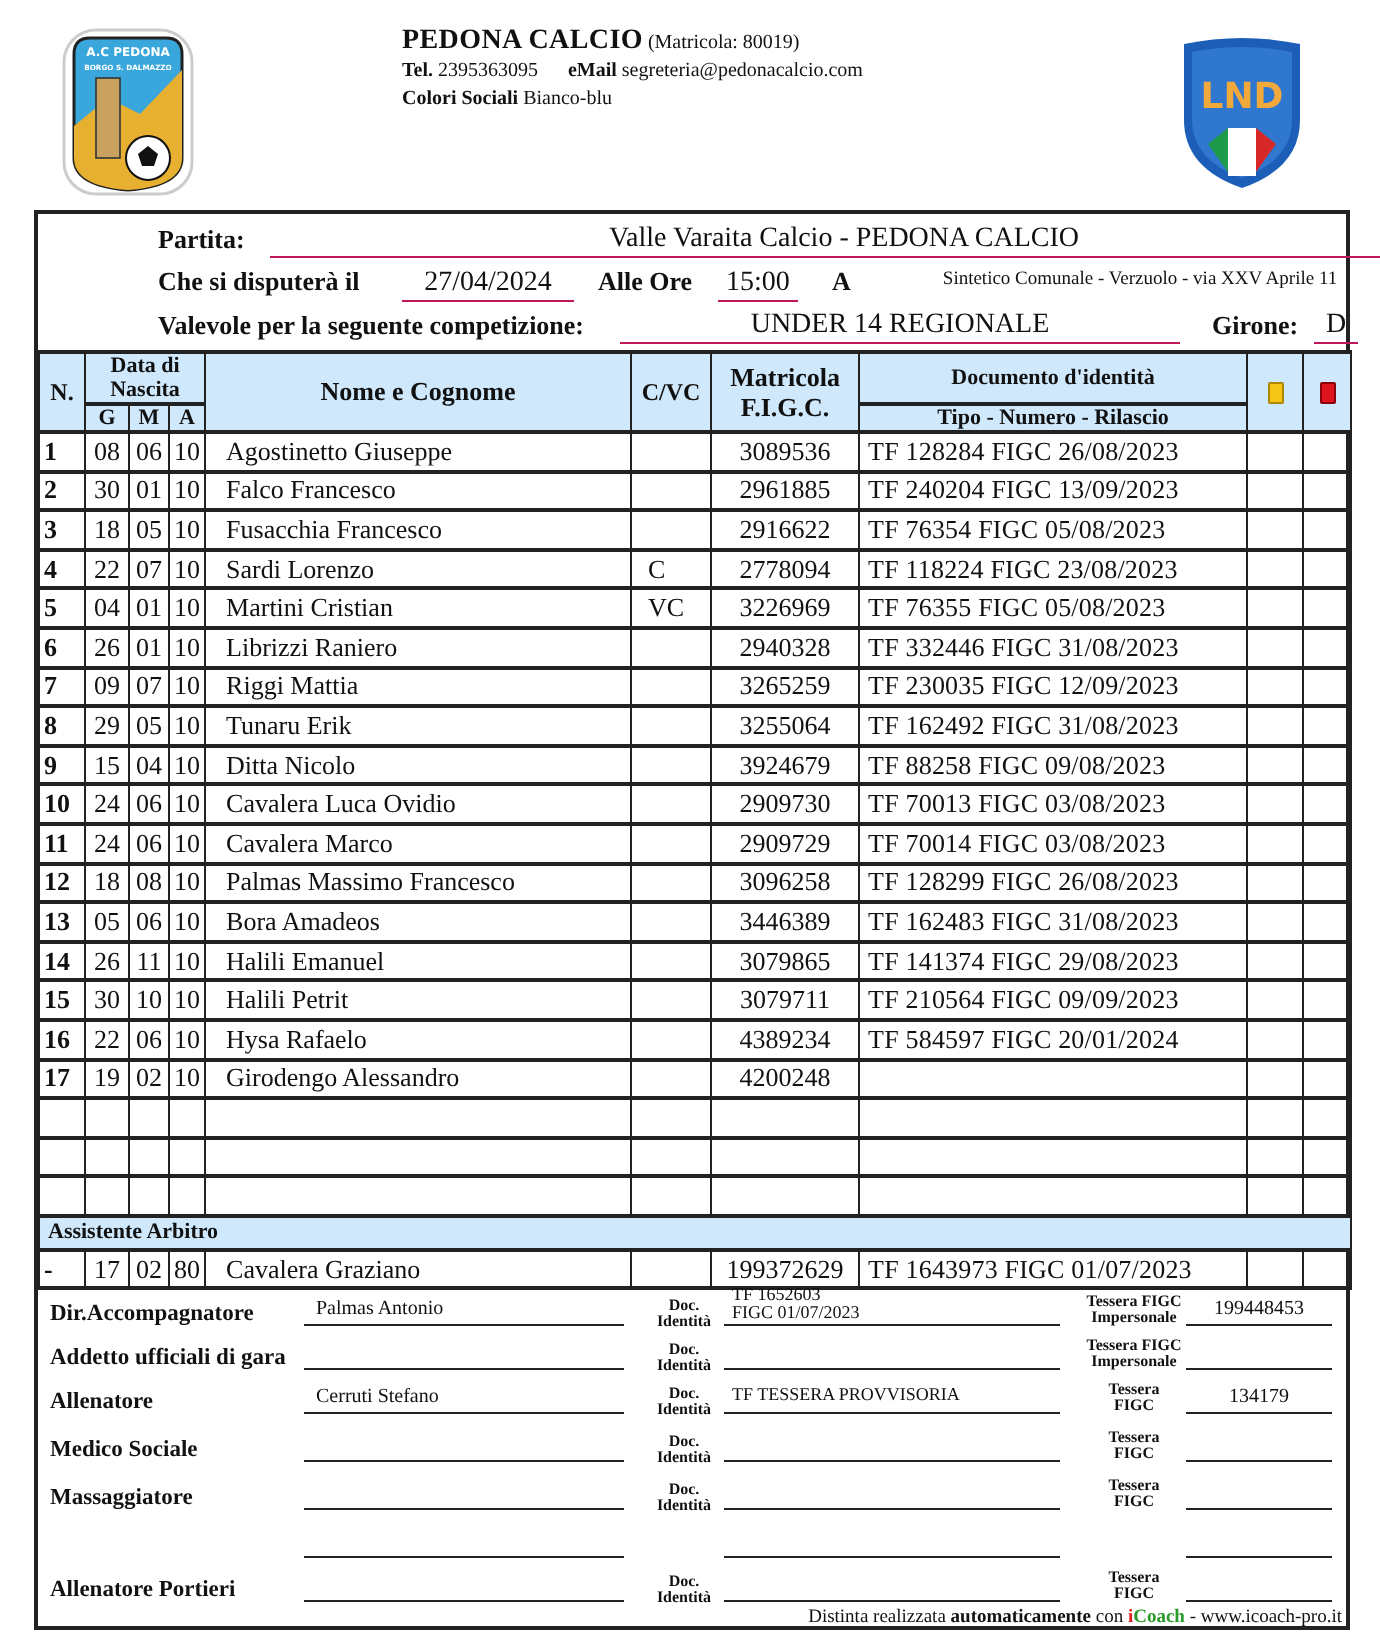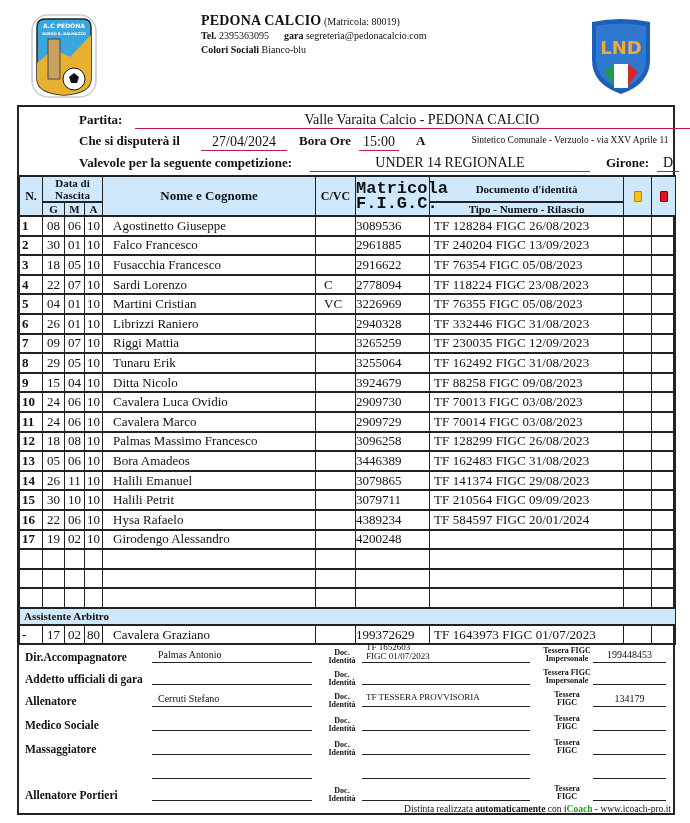--- a/index.html
+++ b/index.html
@@ -19,21 +19,21 @@
   .val { position: absolute; font-size: 14px; text-align: center; border-bottom: 1px solid #be185d; height: 17px; line-height: 16px; }
 
   table.roster { position: absolute; left: 0; top: 68px; border-collapse: collapse; table-layout: fixed; width: 656px; }
   table.roster td, table.roster th { border: 1px solid #222; border-width: 2px 1px; padding: 0; height: 19.6px; font-size: 13px; vertical-align: middle; }
   table.roster th { background: #cfe8fb; font-weight: bold; text-align: center; font-size: 12px; }
   table.roster thead tr.h1 th { height: 19px; }
   table.roster thead tr.h2 th { height: 14px; font-size: 11px; }
   td.n { font-weight: bold; padding-left: 2px !important; text-align: left; }
   td.c { text-align: center; }
   td.name { padding-left: 10px !important; font-size: 11px; }
-  td.mat { text-align: left; font-size: 13px; }
+  td.mat { text-align: center; font-size: 13px; }
   td.doc { font-size: 8px; padding-left: 4px !important; letter-spacing: 0.1px; }
   td.cvc { padding-left: 8px !important; font-size: 12px; }
   .ycard { display: inline-block; width: 8px; height: 11px; background: #f5c518; border: 1px solid #b08800; border-radius: 1px; vertical-align: middle; }
   .rcard { display: inline-block; width: 8px; height: 11px; background: #e0141e; border: 1px solid #8a0008; border-radius: 1px; vertical-align: middle; }
   tr.aa td { background: #cfe8fb; font-weight: bold; font-size: 11px; padding-left: 4px !important; height: 17px; }
 
   .staff { position: absolute; left: 0; top: 536px; width: 654px; height: 172px; }
   .srow { position: absolute; left: 0; width: 654px; height: 22px; }
   .slabel { position: absolute; left: 6px; top: 6px; font-weight: bold; font-size: 11.5px; }
   .sline { position: absolute; border-bottom: 1px solid #222; height: 14px; font-size: 10px; line-height: 12px; }
@@ -58,21 +58,21 @@
     <path d="M7 50 L24 36 L40 44 L61 22 V66 Q61 80 34 82 Q7 80 7 66 Z" fill="#e8b030"></path>
     <rect x="18" y="26" width="12" height="40" fill="#c8a060" stroke="#333" stroke-width="0.8"></rect>
     <circle cx="44" cy="66" r="11" fill="#fff" stroke="#111" stroke-width="1"></circle>
     <polygon points="44,60 49,64 47,70 41,70 39,64" fill="#111"></polygon>
     <text x="34" y="15" font-size="6" text-anchor="middle" fill="#fff" font-weight="bold" font-family="DejaVu Sans, sans-serif">A.C PEDONA</text>
     <text x="34" y="22" font-size="3.6" text-anchor="middle" fill="#fff" font-weight="bold" font-family="DejaVu Sans, sans-serif">BORGO S. DALMAZZO</text>
   </svg>
 
   <div class="club-info">
     <div><span class="club-name">PEDONA CALCIO</span> <span class="club-matr">(Matricola: 80019)</span></div>
-    <div><b>Tel.</b> <span>2395363095</span> &nbsp;&nbsp;&nbsp;&nbsp;&nbsp;<b>gara</b> <span>segreteria@pedonacalcio.com</span></div>
+    <div><b>Tel.</b> <span>2395363095</span> &nbsp;&nbsp;&nbsp;&nbsp;&nbsp;<b>eMail</b> <span>segreteria@pedonacalcio.com</span></div>
     <div><b>Colori Sociali</b> <span>Bianco-blu</span></div>
   </div>
 
   <svg class="logo-right" viewBox="0 0 70 82">
     <path d="M6 8 Q35 2 64 8 V46 Q64 70 35 80 Q6 70 6 46 Z" fill="#1d5fb8"></path>
     <path d="M10 12 Q35 7 60 12 V46 Q60 66 35 75 Q10 66 10 46 Z" fill="#2f77cf"></path>
     <text x="35" y="40" font-size="18" text-anchor="middle" fill="#f2a93b" font-weight="bold" font-family="DejaVu Sans, sans-serif">LND</text>
     <polygon points="18,58 28,50 28,72" fill="#1e9a4b"></polygon>
     <rect x="28" y="50" width="14" height="24" fill="#fff"></rect>
     <polygon points="42,50 52,58 42,72" fill="#d62828"></polygon>
@@ -80,21 +80,21 @@
 </div>
 
 <div class="sheet">
 
   <div class="match">
     <span class="lbl" style="left:24px;top:5px;">Partita:</span>
     <span class="val" style="left:80px;top:5px;width:574px;">Valle Varaita Calcio - PEDONA CALCIO</span>
 
     <span class="lbl" style="left:24px;top:26px;">Che si disputerà il</span>
     <span class="val" style="left:146px;top:27px;width:86px;">27/04/2024</span>
-    <span class="lbl" style="left:244px;top:26px;">Bora Ore</span>
+    <span class="lbl" style="left:244px;top:26px;">Alle Ore</span>
     <span class="val" style="left:304px;top:27px;width:40px;">15:00</span>
     <span class="lbl" style="left:361px;top:26px;">A</span>
     <span class="val" style="left:383px;top:25px;width:264px;font-size:9.5px;border-bottom:none;">Sintetico Comunale - Verzuolo - via XXV Aprile 11</span>
 
     <span class="lbl" style="left:24px;top:48px;">Valevole per la seguente competizione:</span>
     <span class="val" style="left:255px;top:48px;width:280px;">UNDER 14 REGIONALE</span>
     <span class="lbl" style="left:551px;top:48px;">Girone:</span>
     <span class="val" style="left:602px;top:48px;width:22px;">D</span>
   </div>
 
@@ -110,21 +110,21 @@
         <col style="width:194px">
       <col style="width:28px">
         <col style="width:24px">
     </colgroup>
     <thead>
       <tr class="h1">
         <th rowspan="2">N.</th>
         <th colspan="3" style="font-size:11px;">Data di Nascita</th>
         <th rowspan="2" style="font-size:13px;">Nome e Cognome</th>
         <th rowspan="2">C/VC</th>
-        <th rowspan="2" style="font-size:17px;line-height:15px;font-family:Liberation Mono, monospace;"><span>Matricola</span><br><span>F.I.G.C.</span></th>
+        <th rowspan="2" style="font-size:13px;line-height:15px;"><span>Matricola</span><br><span>F.I.G.C.</span></th>
         <th style="font-size:11px;">Documento d'identità</th>
         <th rowspan="2"><span class="ycard"></span></th>
         <th rowspan="2"><span class="rcard"></span></th>
       </tr>
       <tr class="h2">
         <th>G</th>
         <th>M</th>
         <th>A</th>
         <th>Tipo - Numero - Rilascio</th>
       </tr>

